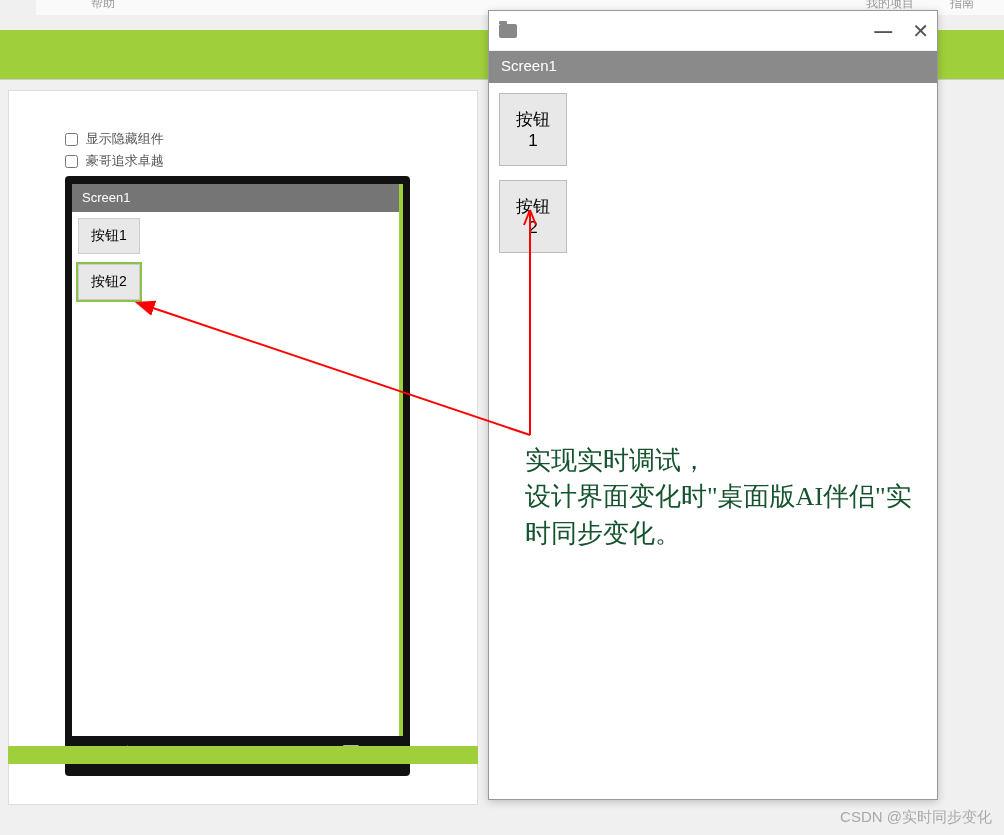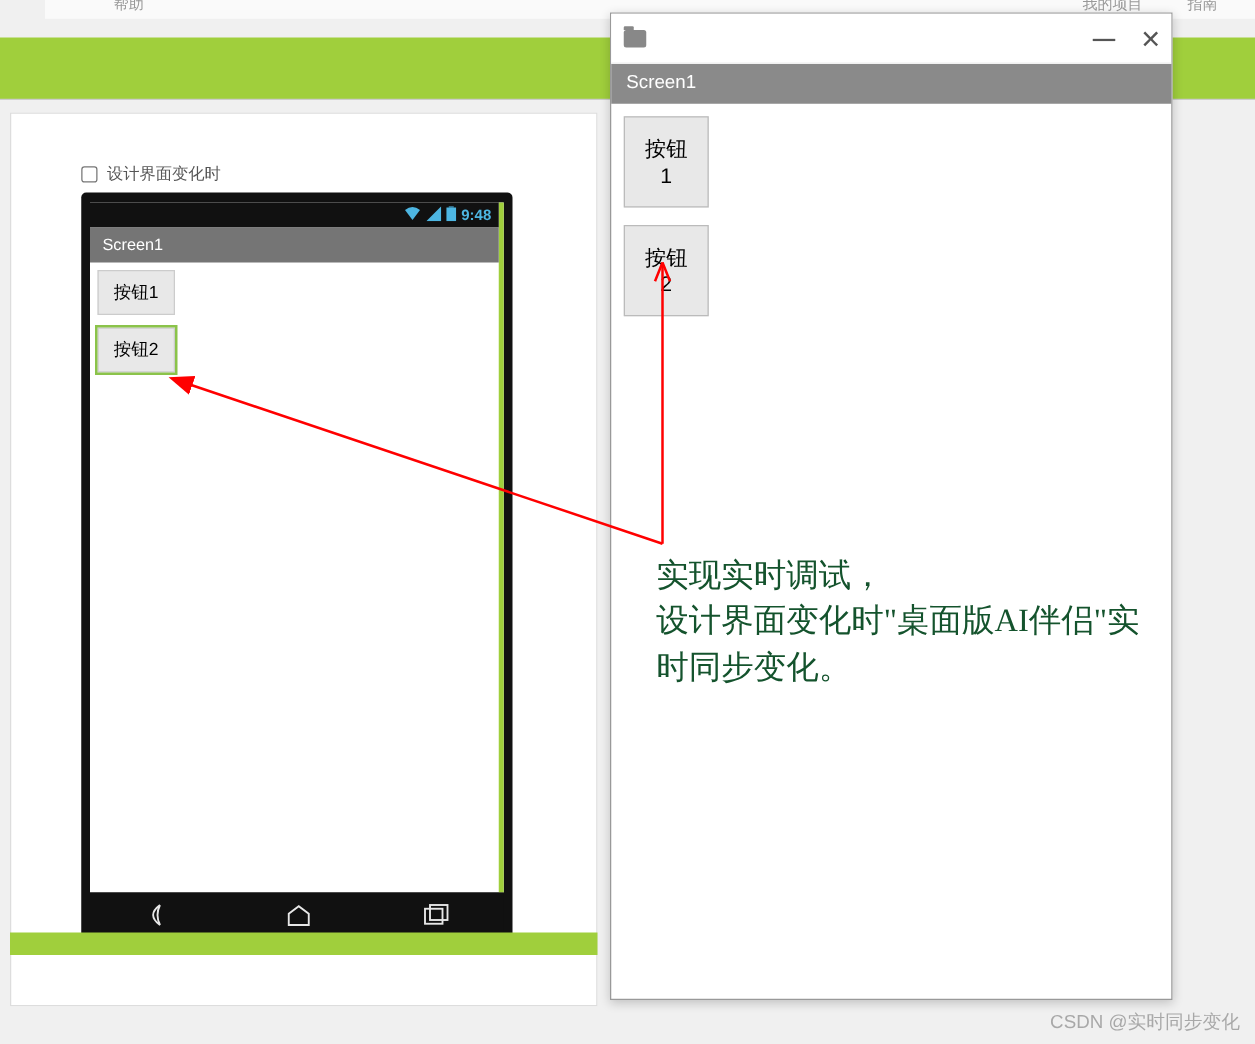--- a/index.html
+++ b/index.html
@@ -242,45 +242,30 @@
 </div>
 
 <div class="green-band"></div>
 
 <div class="inner-bg"></div>
 
 <div class="designer-panel">
   <div class="checkboxes">
     <label>
       <input type="checkbox" style="">
-      <span>设计界面变化时</span>
+      <span>显示隐藏组件</span>
+    </label>
+    <label>
+      <input type="checkbox" style="">
+      <span>豪哥追求卓越</span>
     </label>
   </div>
 
   <div class="phone">
     <div class="phone-screen">
-      <div class="status-bar">
-        <span class="wifi-icon">
-          <svg width="14" height="12" viewBox="0 0 14 12">
-              <path d="M7 11 L1 3 Q7 -2 13 3 Z" fill="#4db6e2"></path>
-            </svg>
-        </span>
-        <span class="signal-icon">
-          <svg width="12" height="12" viewBox="0 0 12 12">
-              <path d="M0 12 L12 12 L12 0 Z" fill="#4db6e2"></path>
-            </svg>
-        </span>
-        <span class="battery-icon">
-          <svg width="8" height="12" viewBox="0 0 8 12">
-              <rect x="0" y="1" width="8" height="11" fill="#4db6e2"></rect>
-              <rect x="2" y="0" width="4" height="1" fill="#4db6e2"></rect>
-            </svg>
-        </span>
-        <span class="clock">9:48</span>
-      </div>
       <div class="screen-title">Screen1</div>
       <div class="phone-content">
         <div>
           <button class="phone-btn">按钮1</button>
         </div>
         <div>
           <button class="phone-btn selected">按钮2</button>
         </div>
       </div>
     </div>

